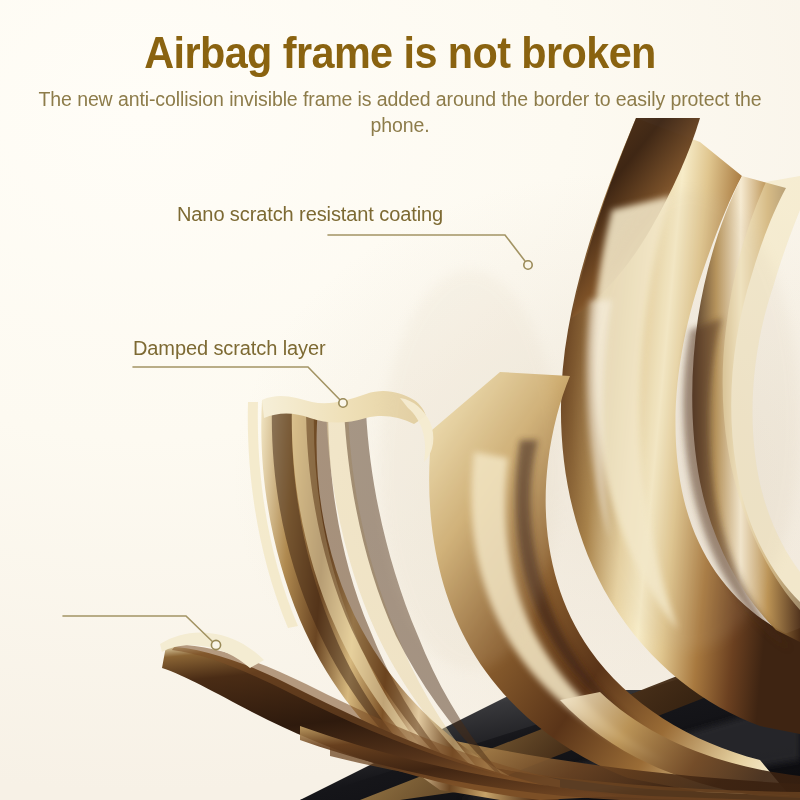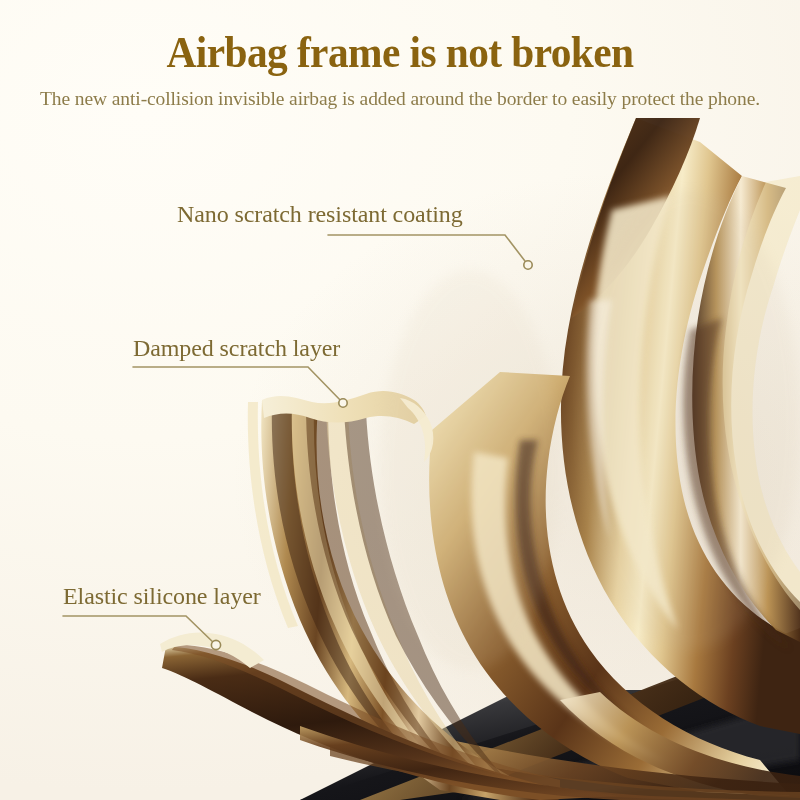--- a/index.html
+++ b/index.html
@@ -6,21 +6,21 @@
     margin: 0;
     padding: 0;
     background: #ffffff;
   }
   #page {
     position: relative;
     width: 800px;
     height: 800px;
     overflow: hidden;
     background: #fdfbf3;
-    font-family: Liberation Serif, serif;
+    font-family: Liberation Sans, sans-serif;
     -webkit-font-smoothing: antialiased;
   }
 
   
   .bg-base {
     position: absolute;
     inset: 0;
     background:
       radial-gradient(110% 85% at 18% 14%, #fffdf7 0%, #fdfaf1 48%, #f7f1e6 100%);
   }
@@ -62,21 +62,21 @@
     text-align: center;
     font-size: 19.5px;
     line-height: 26px;
     color: #8d7c4a;
     letter-spacing: -0.1px;
   }
 
   
   .callout-label {
     position: absolute;
-    font-size: 24px;
+    font-size: 20px;
     line-height: 24px;
     color: #7d6a33;
     white-space: nowrap;
     letter-spacing: -0.1px;
   }
   #label-nano    { left: 177px; top: 202px; }
   #label-damped  { left: 133px; top: 336px; }
   #label-elastic { left: 63px;  top: 584px; }
 
   .leaders { position: absolute; inset: 0; }
@@ -359,21 +359,21 @@
       </g>
 
       <ellipse cx="470" cy="470" rx="90" ry="200" fill="#d9c9ae" opacity="0.12" filter="url(#softBlur2)"></ellipse>
       <ellipse cx="690" cy="420" rx="110" ry="230" fill="#c9b79a" opacity="0.10" filter="url(#softBlur2)"></ellipse>
     </svg>
   </div>
 
   <div class="headline">Airbag frame is not broken</div>
 
   <div class="subhead">
-    <span>The new anti-collision invisible airbag is added around the border to easily</span>
+    <span>The new anti-collision invisible frame is added around the border to easily</span>
     <span>protect the phone.</span>
   </div>
 
   <div class="leaders">
     <svg viewBox="0 0 800 800" xmlns="http://www.w3.org/2000/svg">
       <g stroke="#a39464" stroke-width="1.6" fill="none" stroke-linecap="round">
         <path d="M 328,235 L 505,235 L 528,265"></path>
         <path d="M 133,367 L 308,367 L 343,403"></path>
         <path d="M 63,616 L 186,616 L 216,645"></path>
       </g>
@@ -382,15 +382,14 @@
         <circle cx="343" cy="403" r="4.2"></circle>
         <circle cx="216" cy="645" r="4.6"></circle>
       </g>
     </svg>
   </div>
 
   <div id="label-nano" class="callout-label">Nano scratch resistant coating</div>
 
   <div id="label-damped" class="callout-label">Damped scratch layer</div>
 
-  <div id="label-elastic" class="callout-label">Elastic silicone layer</div>
 
 </div>
 
 </body></html>

